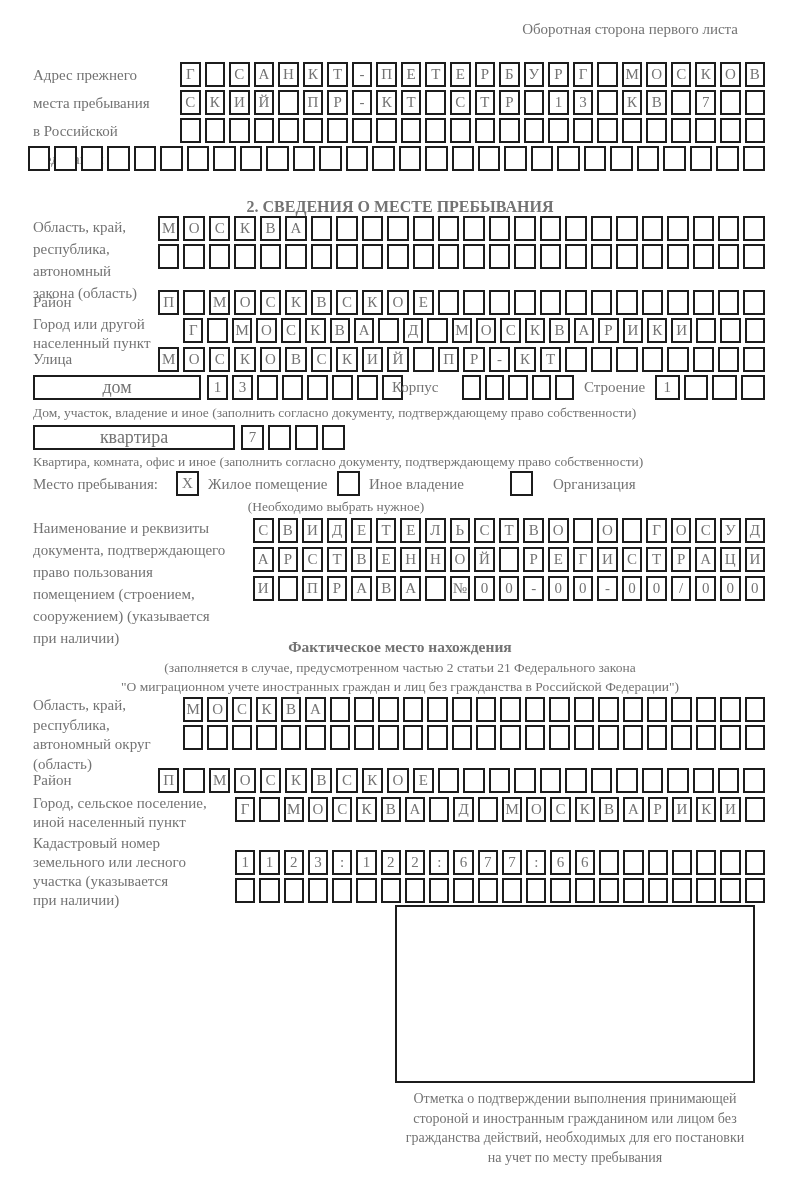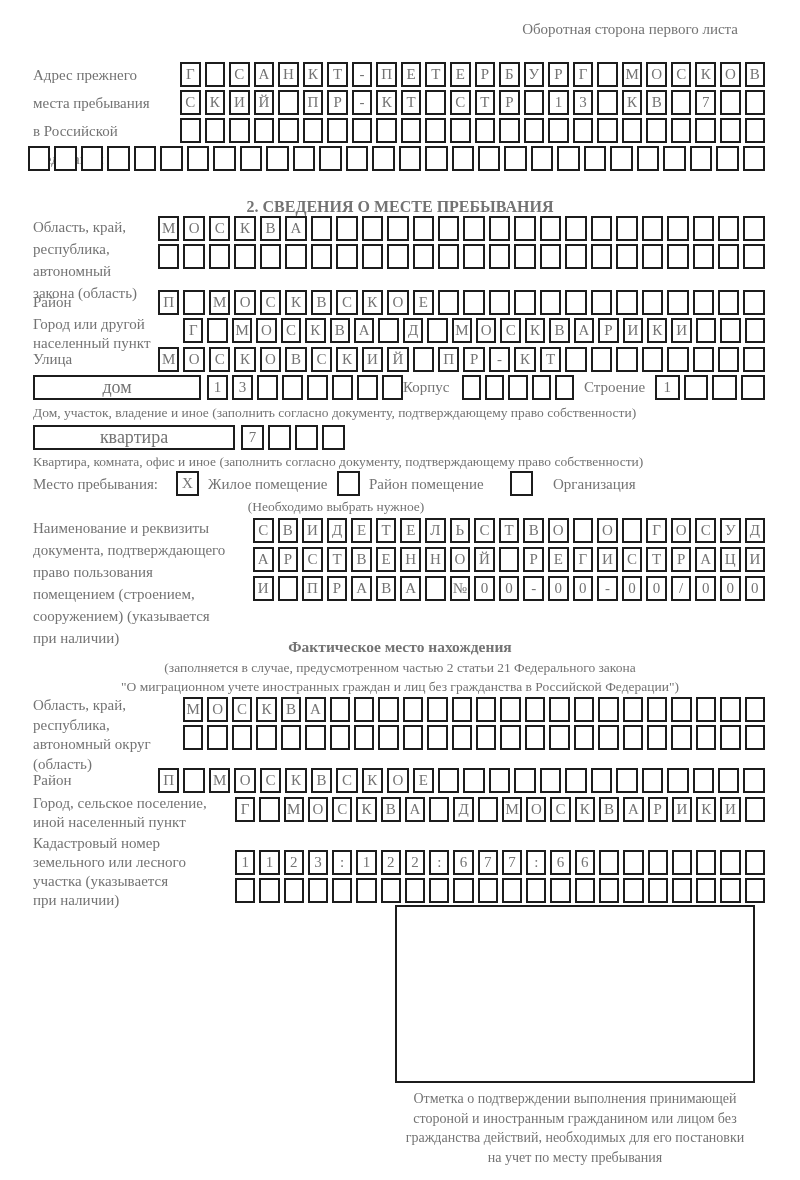--- a/index.html
+++ b/index.html
@@ -296,21 +296,21 @@
   <div class="row" style="left:207px;top:375px;width:196px;">
       <span class="cell">1</span>
       <span class="cell">3</span>
       <span class="cell"></span>
       <span class="cell"></span>
       <span class="cell"></span>
       <span class="cell"></span>
       <span class="cell"></span>
       <span class="cell"></span>
     </div>
-  <div class="lbl" style="left:403px;top:378px;">Корпус</div>
+  <div class="lbl" style="left:392px;top:378px;">Корпус</div>
   <div class="row" style="left:462px;top:375px;width:112px;">
       <span class="cell"></span>
       <span class="cell"></span>
       <span class="cell"></span>
       <span class="cell"></span>
       <span class="cell"></span>
     </div>
   <div class="lbl" style="left:584px;top:378px;">Строение</div>
   <div class="row" style="left:655px;top:375px;width:110px;">
       <span class="cell">1</span>
@@ -326,21 +326,21 @@
       <span class="cell"></span>
       <span class="cell"></span>
       <span class="cell"></span>
     </div>
   <div class="cap" style="left:33px;top:454px;">Квартира, комната, офис и иное (заполнить согласно документу, подтверждающему право собственности)</div>
 
   <div class="lbl" style="left:33px;top:475px;">Место пребывания:</div>
   <div class="cb" style="left:176px;top:471px;">X</div>
   <div class="lbl" style="left:208px;top:475px;">Жилое помещение</div>
   <div class="cb" style="left:337px;top:471px;"></div>
-  <div class="lbl" style="left:369px;top:475px;">Район помещение</div>
+  <div class="lbl" style="left:369px;top:475px;">Иное владение</div>
   <div class="cb" style="left:510px;top:471px;"></div>
   <div class="lbl" style="left:553px;top:475px;">Организация</div>
   <div class="cap center" style="left:176px;top:499px;width:320px;">(Необходимо выбрать нужное)</div>
 
   <div class="lbl" style="left:33px;top:517px;line-height:22px;">
       <div class="ln">Наименование и реквизиты</div>
       <div class="ln">документа, подтверждающего</div>
       <div class="ln">право пользования</div>
       <div class="ln">помещением (строением,</div>
       <div class="ln">сооружением) (указывается</div>

